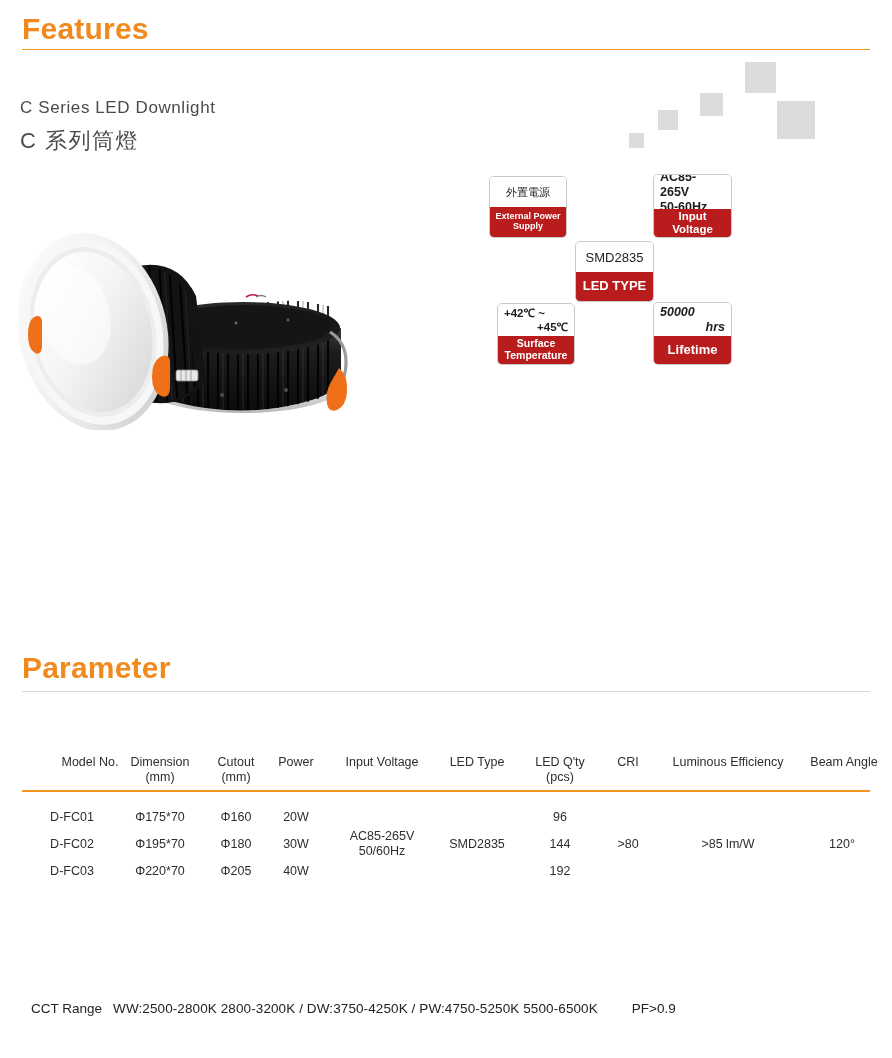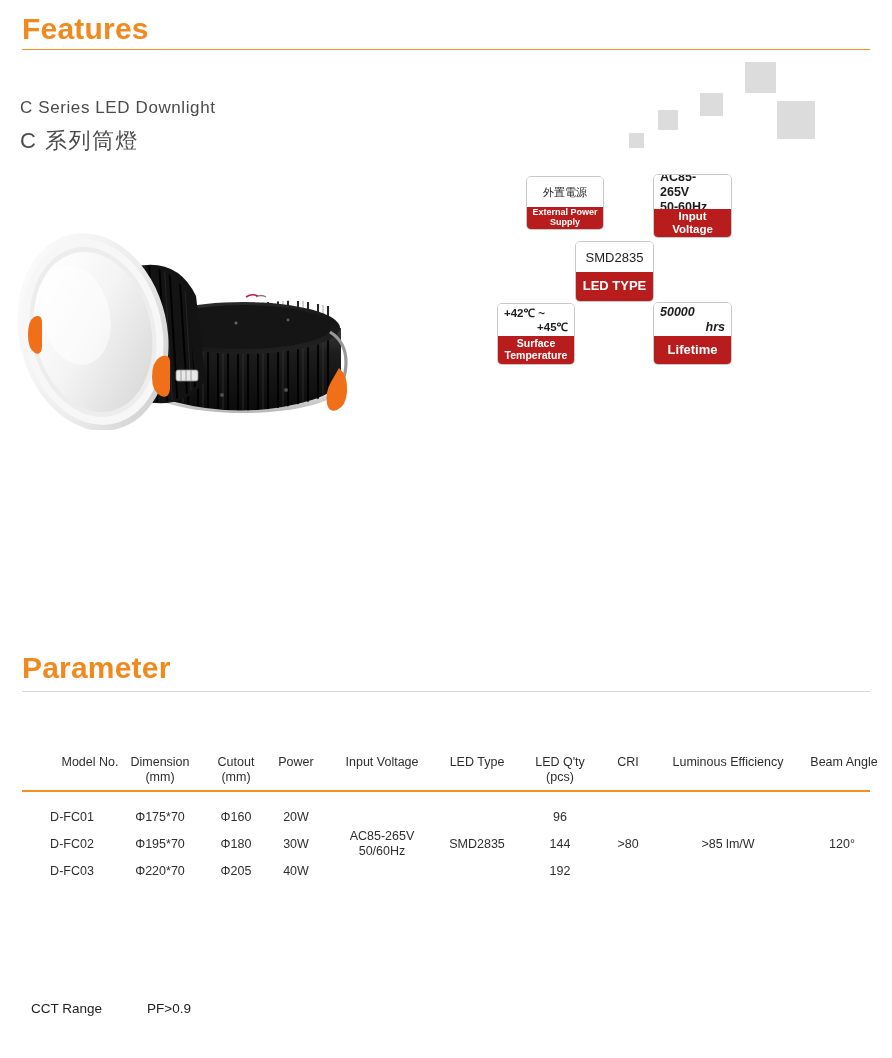--- a/index.html
+++ b/index.html
@@ -98,21 +98,21 @@
     display: flex;
     align-items: center;
     justify-content: center;
     text-align: center;
     box-sizing: border-box;
     padding: 1px 3px;
     line-height: 1.1;
   }
 
   
-  #callout-power      { left: 526px; top: 176px; width: 78px; height: 54px; }
+  #callout-power      { left: 489px; top: 176px; width: 78px; height: 62px; }
   #callout-power .callout-value { height: 30px; font-size: 11px; align-items: center; }
   #callout-power .callout-label { font-size: 9px; }
 
   #callout-voltage    { left: 653px; top: 174px; width: 79px; height: 64px; }
   #callout-voltage .callout-value { height: 34px; font-size: 12.5px; font-weight: 700; }
   #callout-voltage .callout-label { font-size: 11.5px; }
 
   #callout-ledtype    { left: 575px; top: 241px; width: 79px; height: 61px; }
   #callout-ledtype .callout-value { height: 30px; font-size: 13px; align-items: center; }
   #callout-ledtype .callout-label { font-size: 13px; font-weight: 600; }
@@ -445,14 +445,15 @@
     <div class="td" style="left:455px; top:41px;">SMD2835</div>
     <div class="td" style="left:606px; top:41px;">&gt;80</div>
     <div class="td" style="left:706px; top:41px;">&gt;85 lm/W</div>
     <div class="td" style="left:820px; top:41px;">120°</div>
   </div>
 </div>
 <div id="table-rule"></div>
 
 <div id="footer-row">
   <span id="cct-label">CCT Range</span>
+  <span id="cct-value">WW:2500-2800K  2800-3200K / DW:3750-4250K / PW:4750-5250K 5500-6500K</span>
   <span id="pf-value">PF&gt;0.9</span>
 </div>
 
 </body></html>

